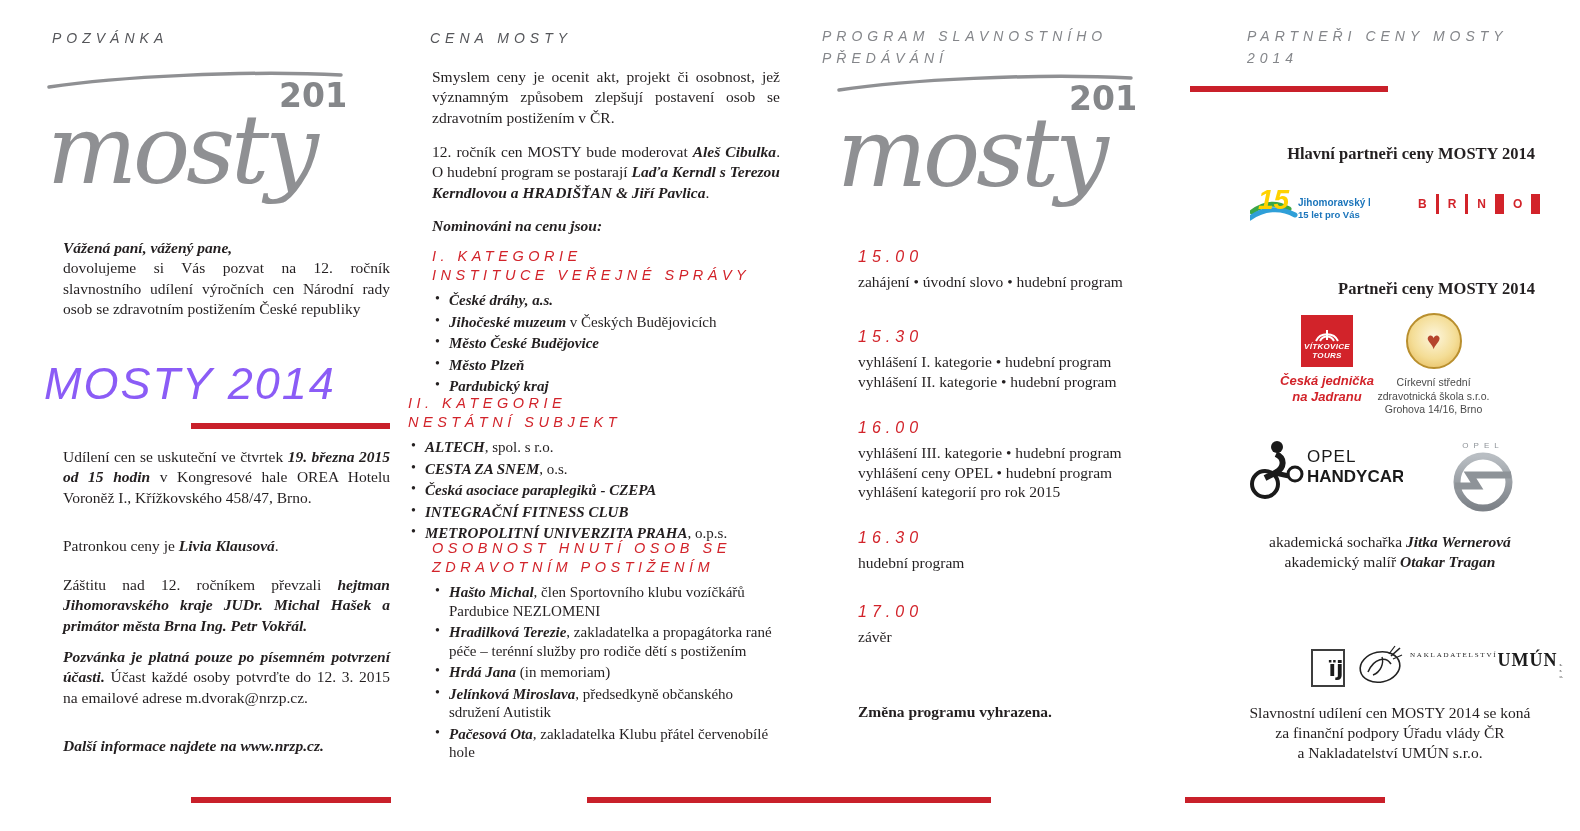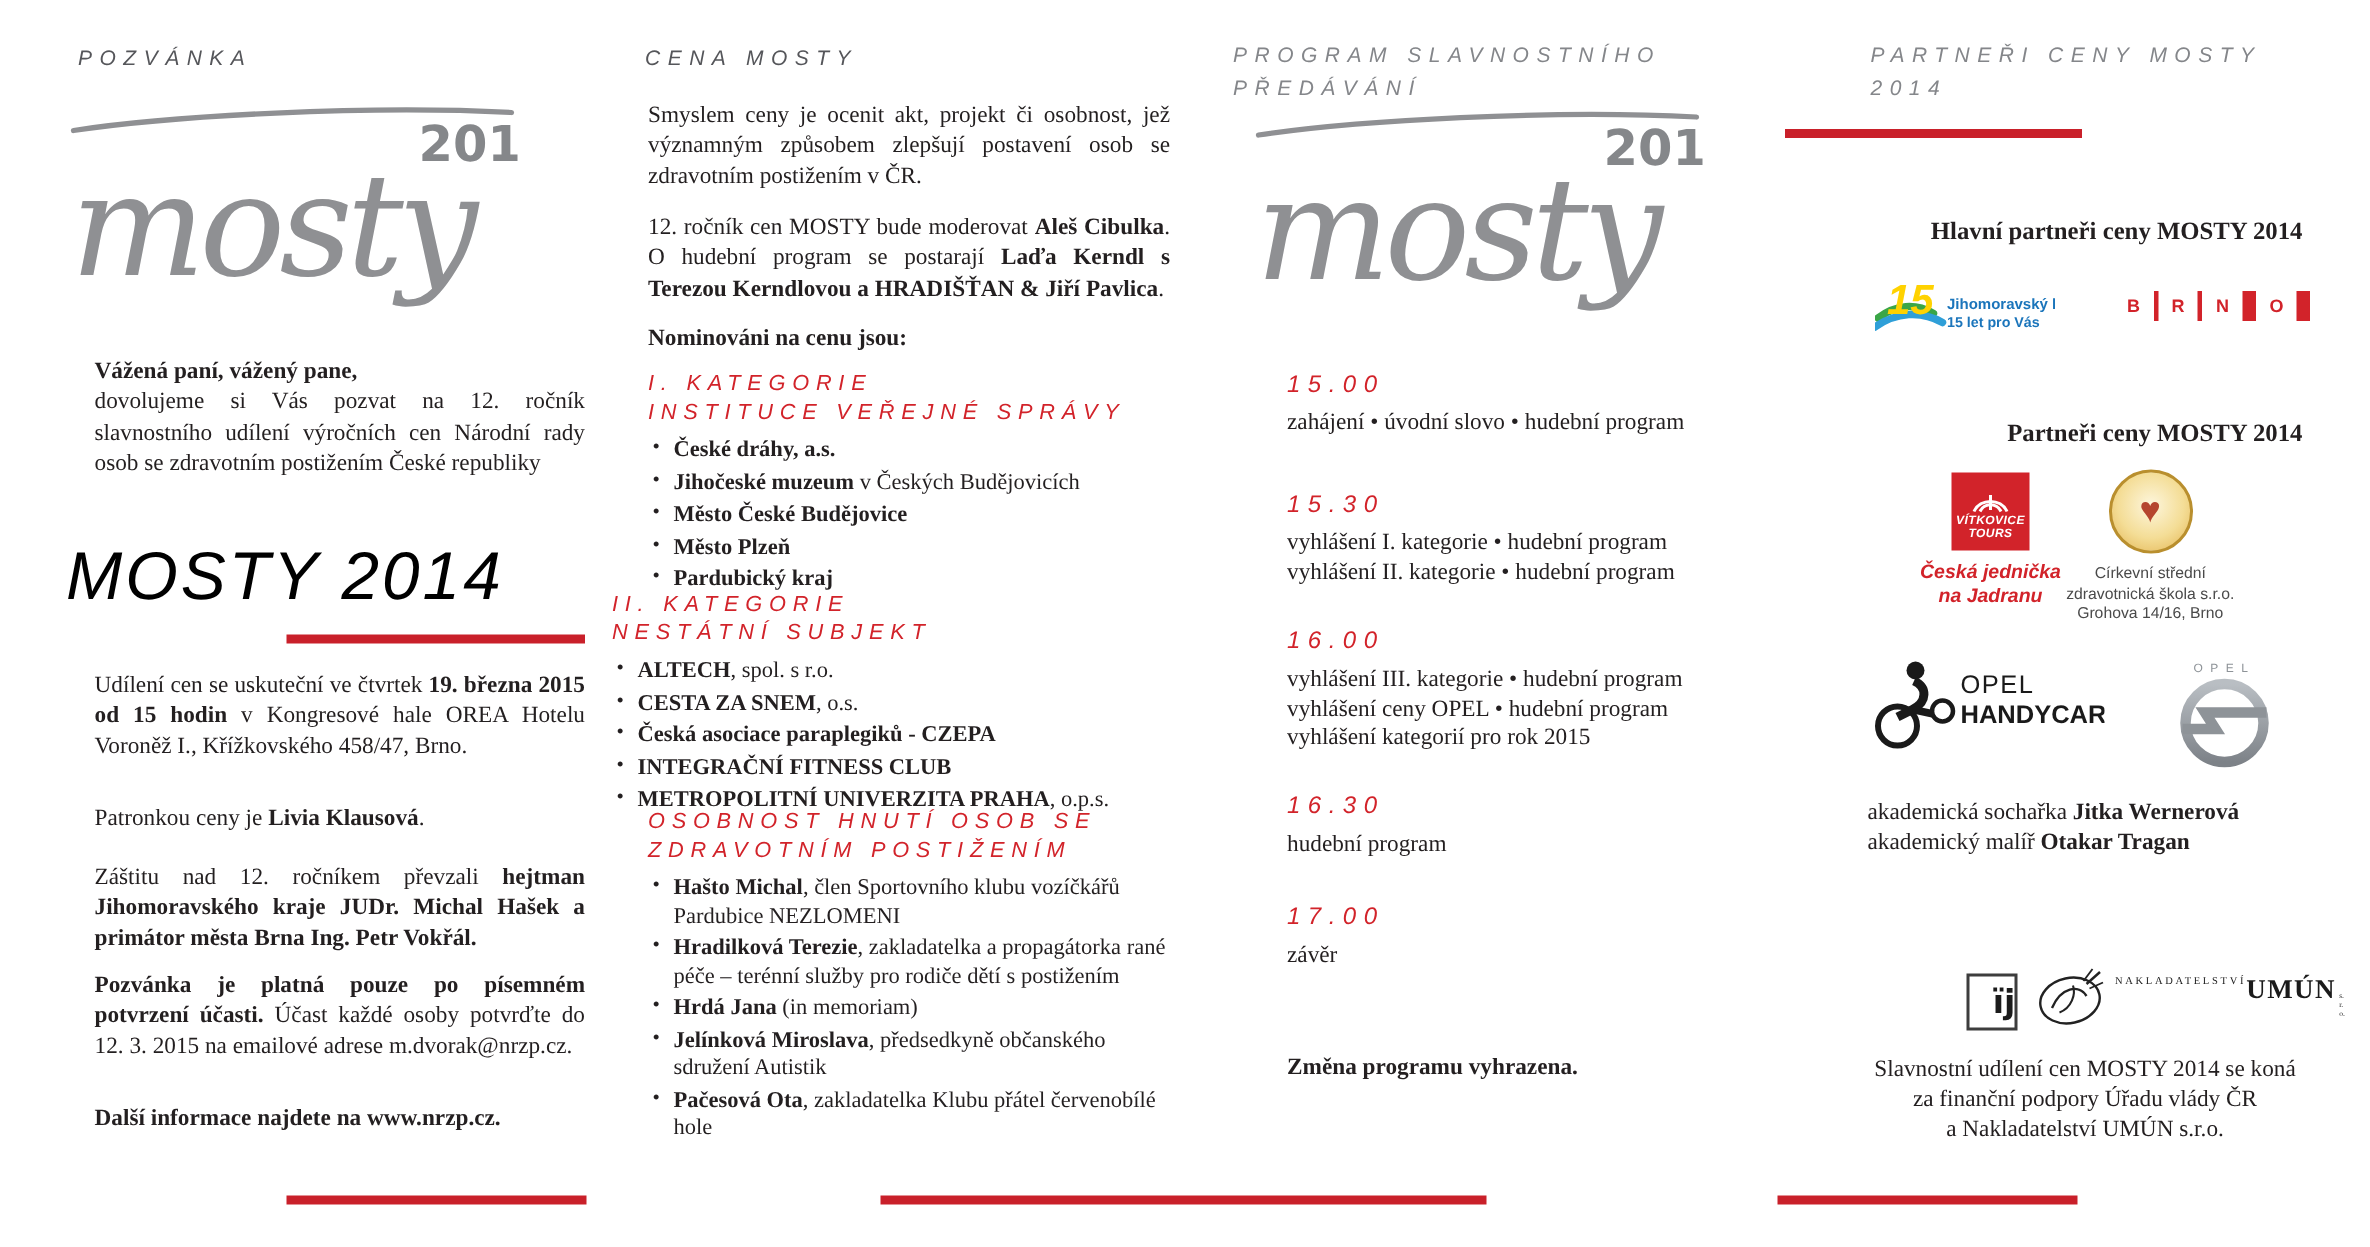--- a/index.html
+++ b/index.html
@@ -1,38 +1,38 @@
 <!DOCTYPE html>
 <html><head>
 <meta charset="utf-8">
 <style>
   html,body{margin:0;padding:0;background:#ffffff;}
   .page{position:relative;width:1580px;height:831px;background:#ffffff;overflow:hidden;
         font-family:"Liberation Serif","DejaVu Serif",serif;color:#231f20;}
   .abs{position:absolute;}
-  .b{font-weight:bold;}
+  .b{font-weight:bold;font-style:italic;}
   .kicker{font-family:"Liberation Sans","DejaVu Sans",sans-serif;font-style:italic;
           font-size:14px;letter-spacing:5px;line-height:1.55;color:#55565a;}
   .kicker.light{color:#84868a;}
   .par{font-size:15.5px;line-height:1.32;text-align:justify;}
   .bigtitle{font-family:"Liberation Sans","DejaVu Sans",sans-serif;font-style:italic;
-            font-size:45px;letter-spacing:2px;color:#000000;white-space:nowrap;}
+            font-size:45px;letter-spacing:2px;color:#8b5cf6;white-space:nowrap;}
   .redbar{position:absolute;height:6px;background:#c9202a;}
   .cat-title{font-family:"Liberation Sans","DejaVu Sans",sans-serif;font-style:italic;
              font-size:14.5px;letter-spacing:4.5px;line-height:1.28;color:#d2232a;}
   .nom-list{margin-top:7px;}
   .nom-item{position:relative;padding-left:17px;font-size:15px;line-height:18.5px;margin-top:3px;}
   .nom-item::before{content:"\2022";position:absolute;left:3px;top:-1px;font-size:14px;color:#231f20;}
   .time{font-family:"Liberation Sans","DejaVu Sans",sans-serif;font-style:italic;
         font-size:16px;letter-spacing:5px;color:#d2232a;}
   .slot-lines{margin-top:6px;}
   .prog-line{font-size:15.5px;line-height:19.5px;}
   .note{font-size:15.5px;font-weight:bold;}
   .serif-head{font-size:16.5px;font-weight:bold;text-align:right;}
-  .acad-line{font-size:15.5px;line-height:20px;text-align:left;}
+  .acad-line{font-size:15.5px;line-height:20px;text-align:center;}
   .footer-line{font-size:15.5px;line-height:20px;text-align:center;}
   .swash{fill:none;stroke:#8f9093;stroke-width:3.5;stroke-linecap:round;}
   .script{font-family:"DejaVu Serif","Liberation Serif",serif;font-style:italic;
           font-size:95px;fill:#8f9093;letter-spacing:-4px;}
   .logo-year{font-family:"DejaVu Sans","Liberation Sans",sans-serif;font-weight:bold;
              font-size:33px;fill:#85878a;}
   
   .jmk-num{font-family:"Liberation Sans",sans-serif;font-weight:bold;font-style:italic;fill:#ffd200;}
   .jmk-txt{font-family:"Liberation Sans",sans-serif;font-weight:bold;fill:#1b75bb;}
   

